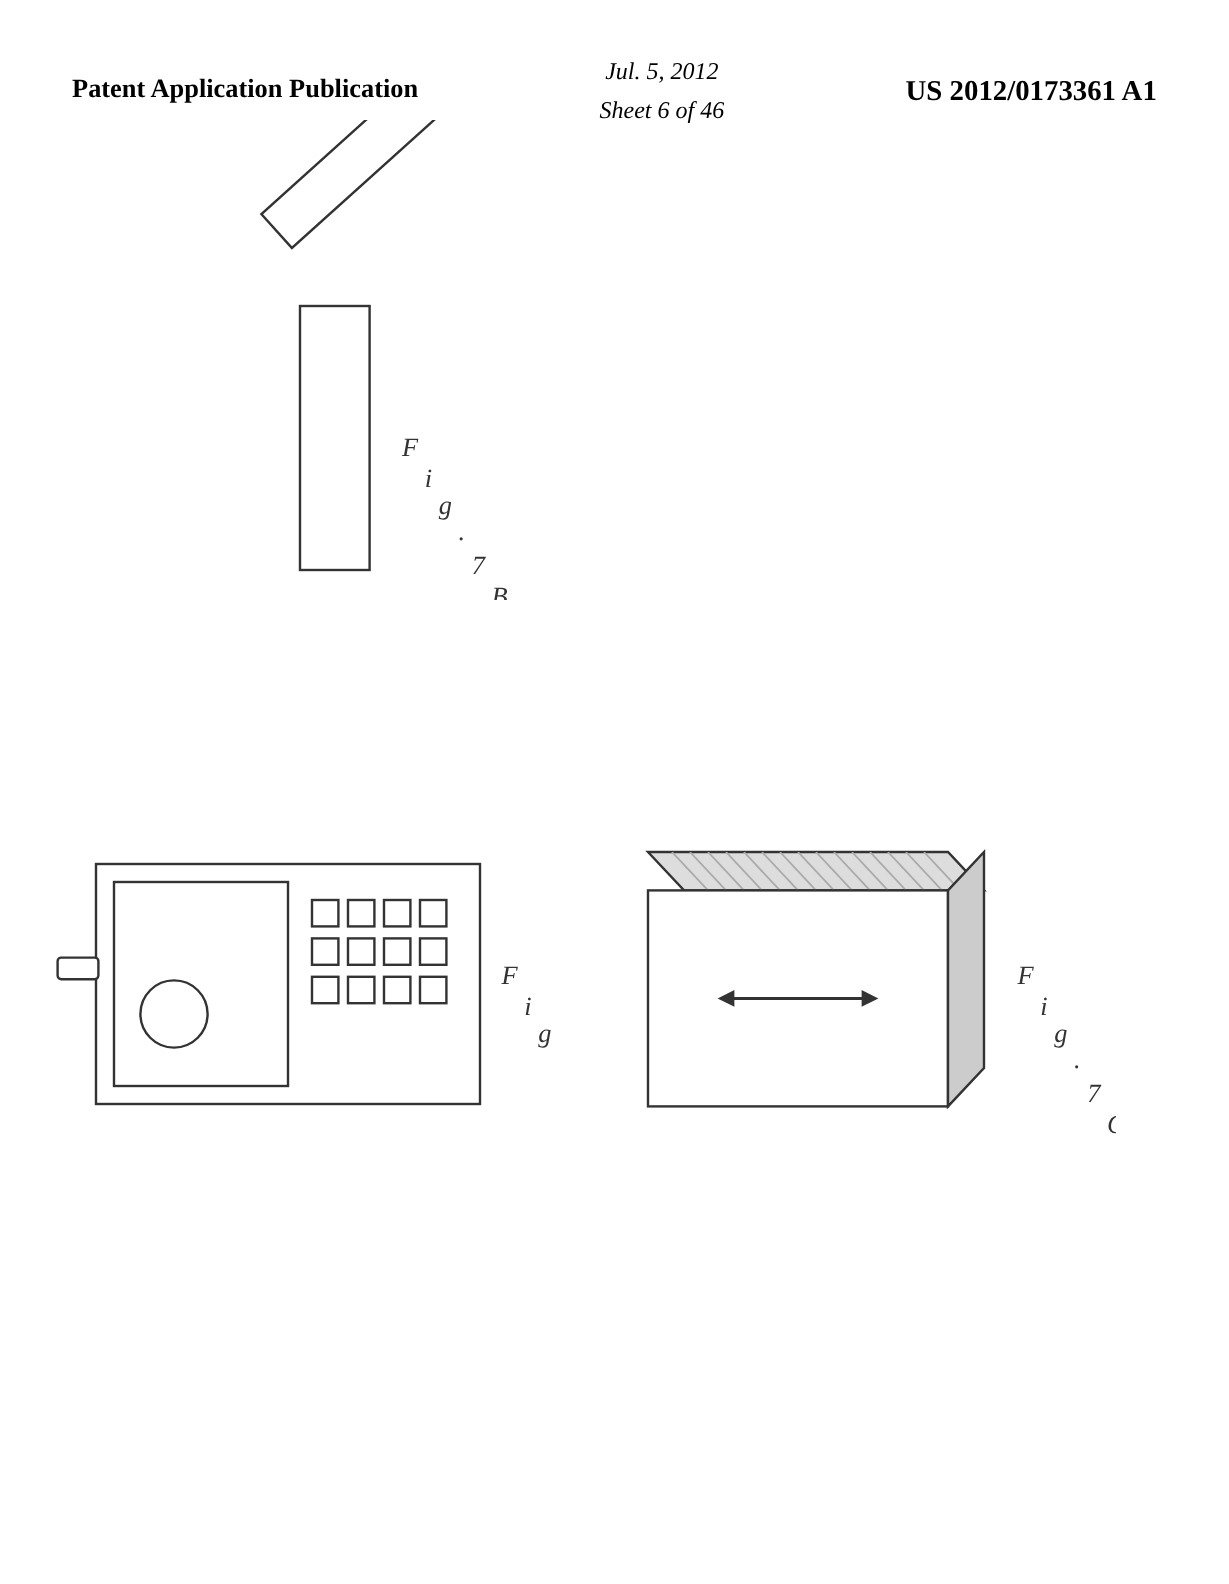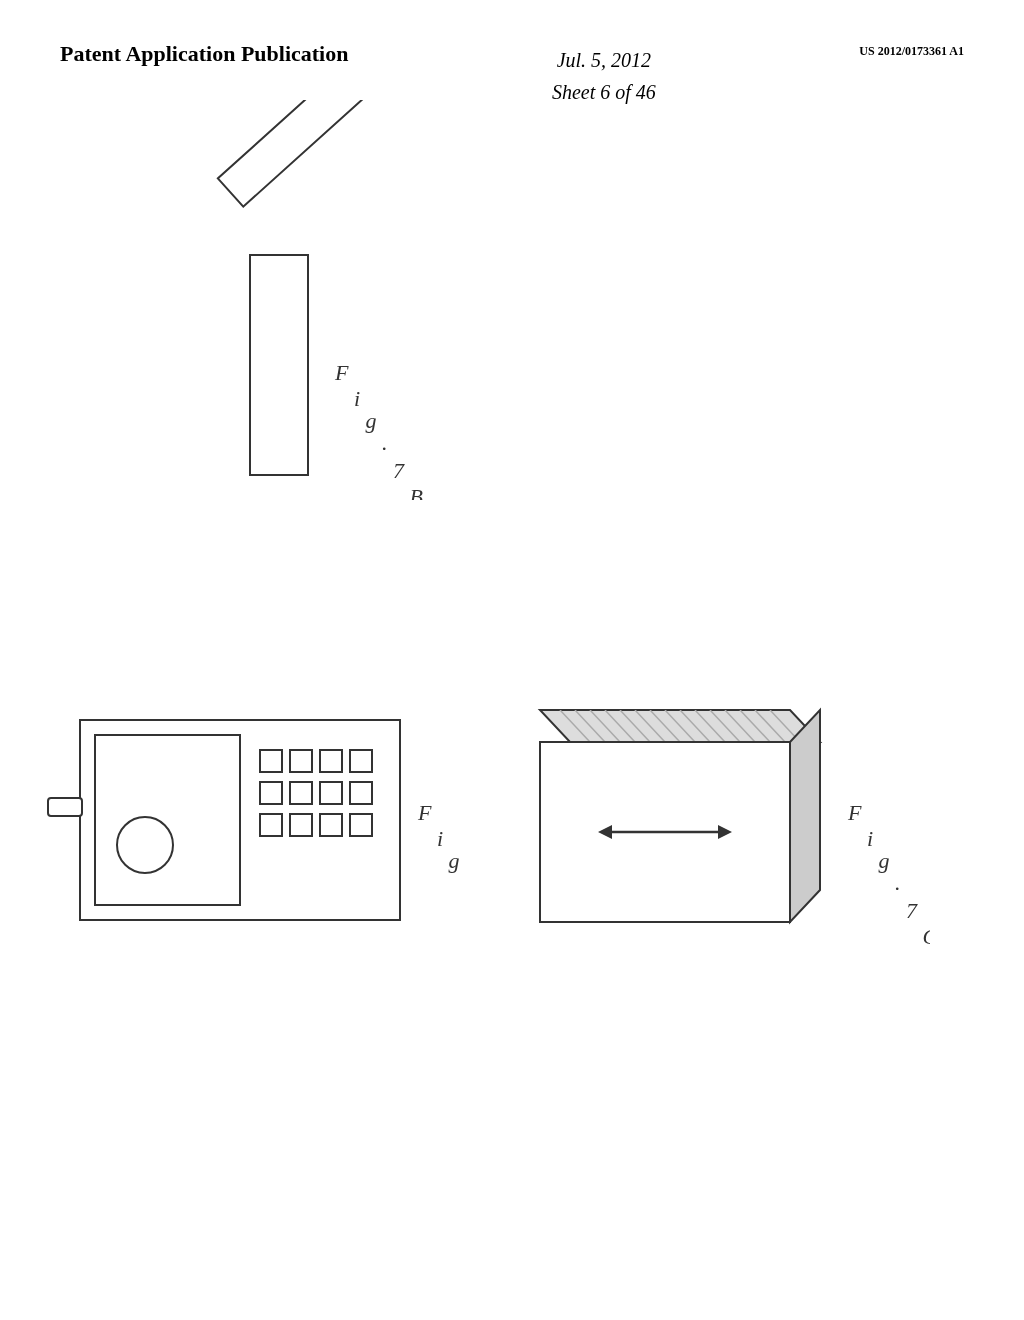--- a/index.html
+++ b/index.html
@@ -8,42 +8,42 @@
       height: 1320px;
       background: #ffffff;
       font-family: 'Times New Roman', Times, serif;
       position: relative;
       overflow: hidden;
     }
 
     .header {
       display: flex;
       justify-content: space-between;
-      align-items: flex-start;
+      align-items: center;
       padding: 40px 60px 20px 60px;
       border-bottom: none;
     }
 
     .header-left {
       font-size: 22px;
       font-weight: bold;
       line-height: 1.3;
       max-width: 380px;
     }
 
     .header-center {
       font-size: 20px;
       text-align: center;
       line-height: 1.6;
       padding-top: 4px;
       font-style: italic;
     }
 
     .header-right {
-      font-size: 12px;
+      font-size: 24px;
       font-weight: bold;
       text-align: right;
       padding-top: 4px;
     }
 
     
     .svg-7b {
       position: absolute;
       top: 100px;
       left: 150px;

